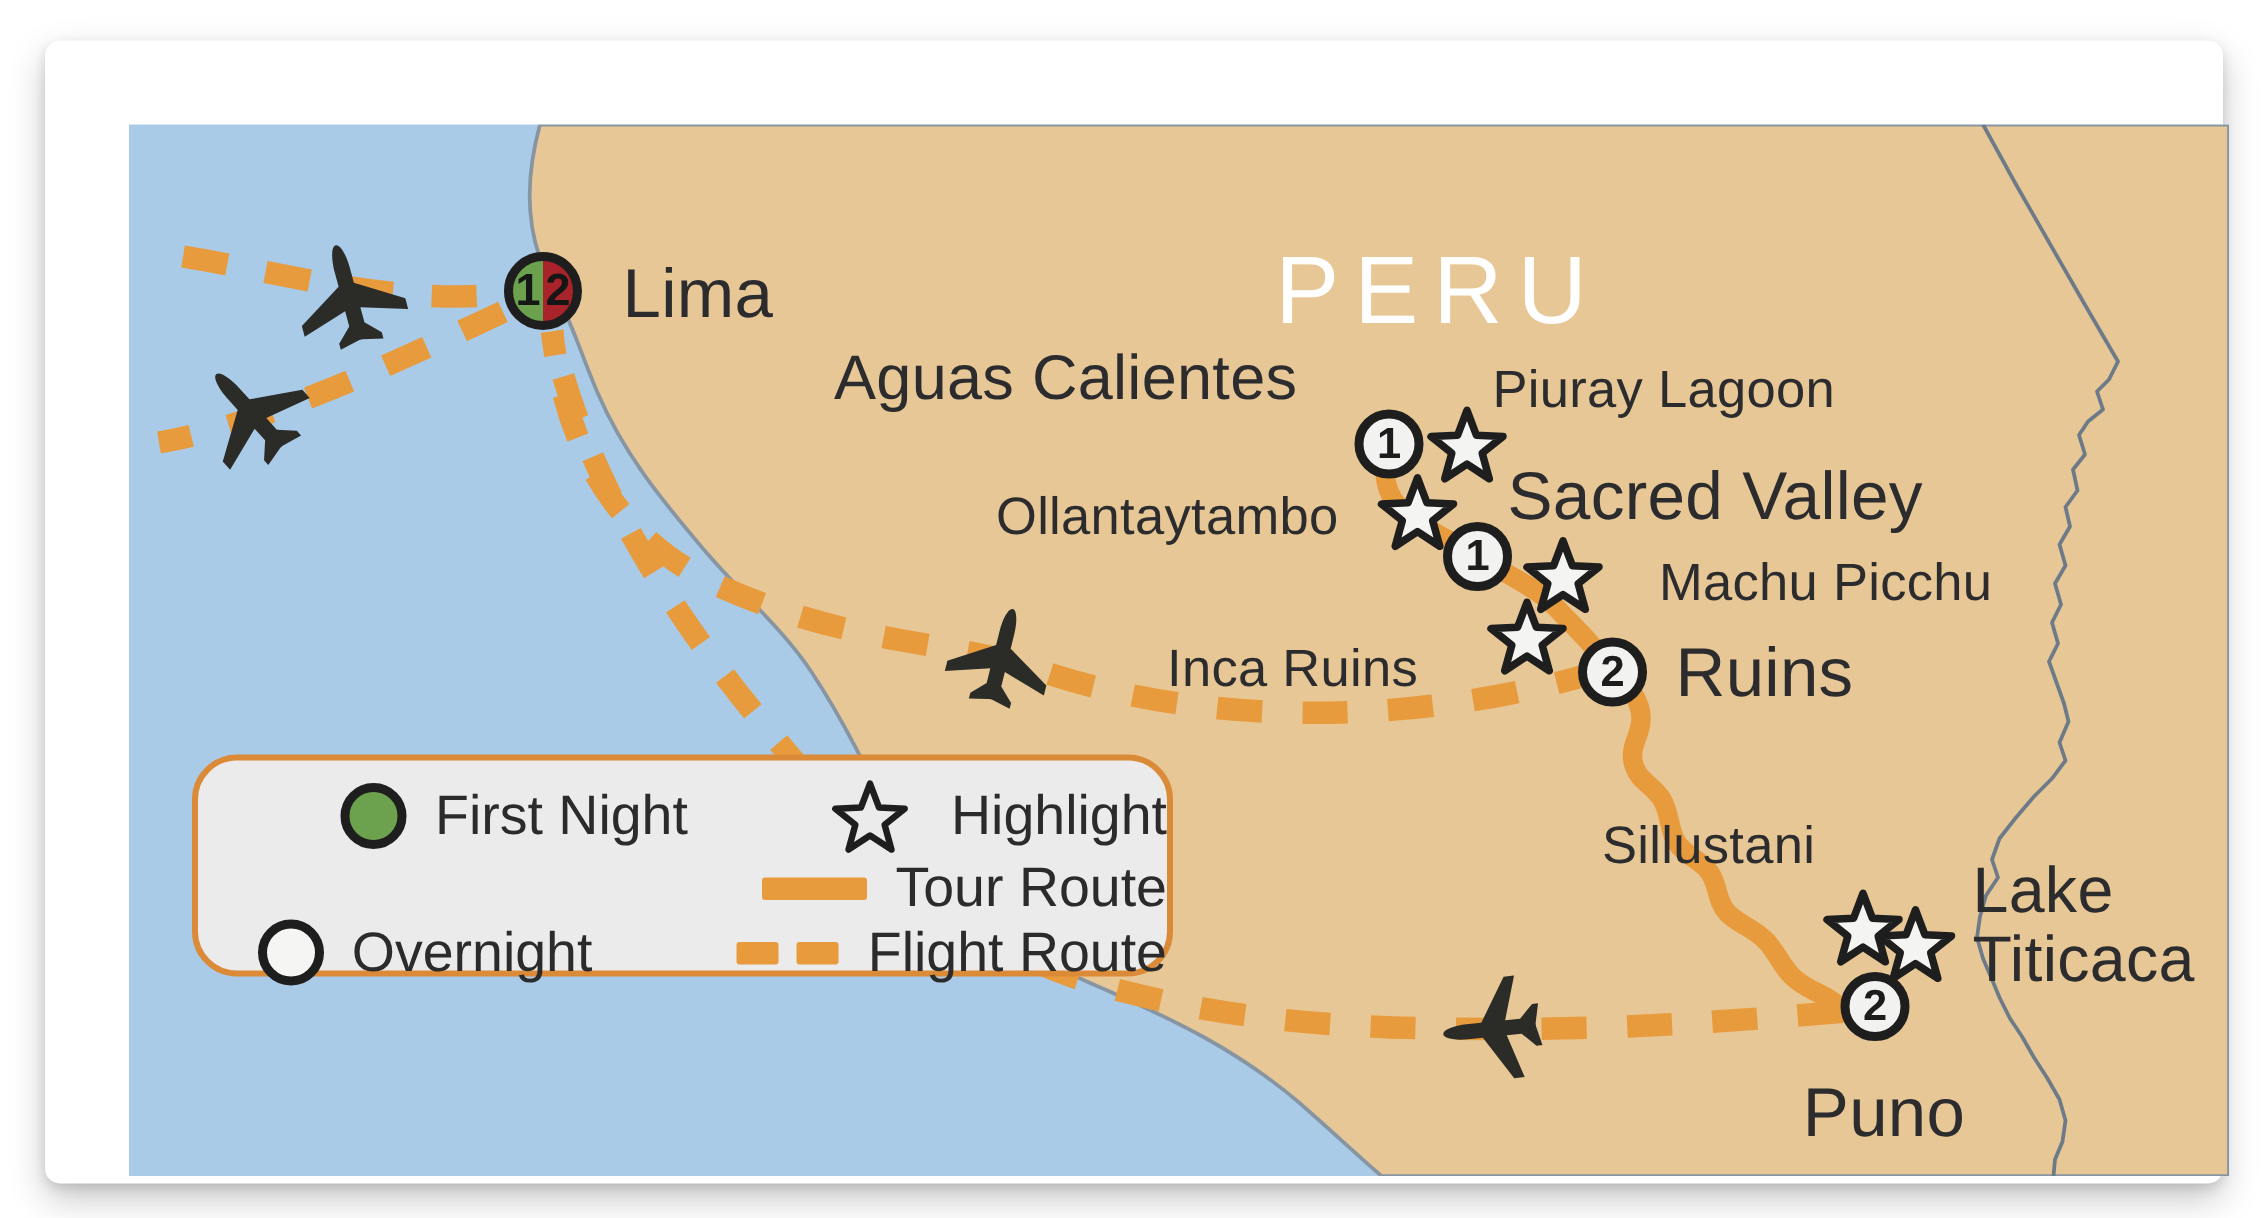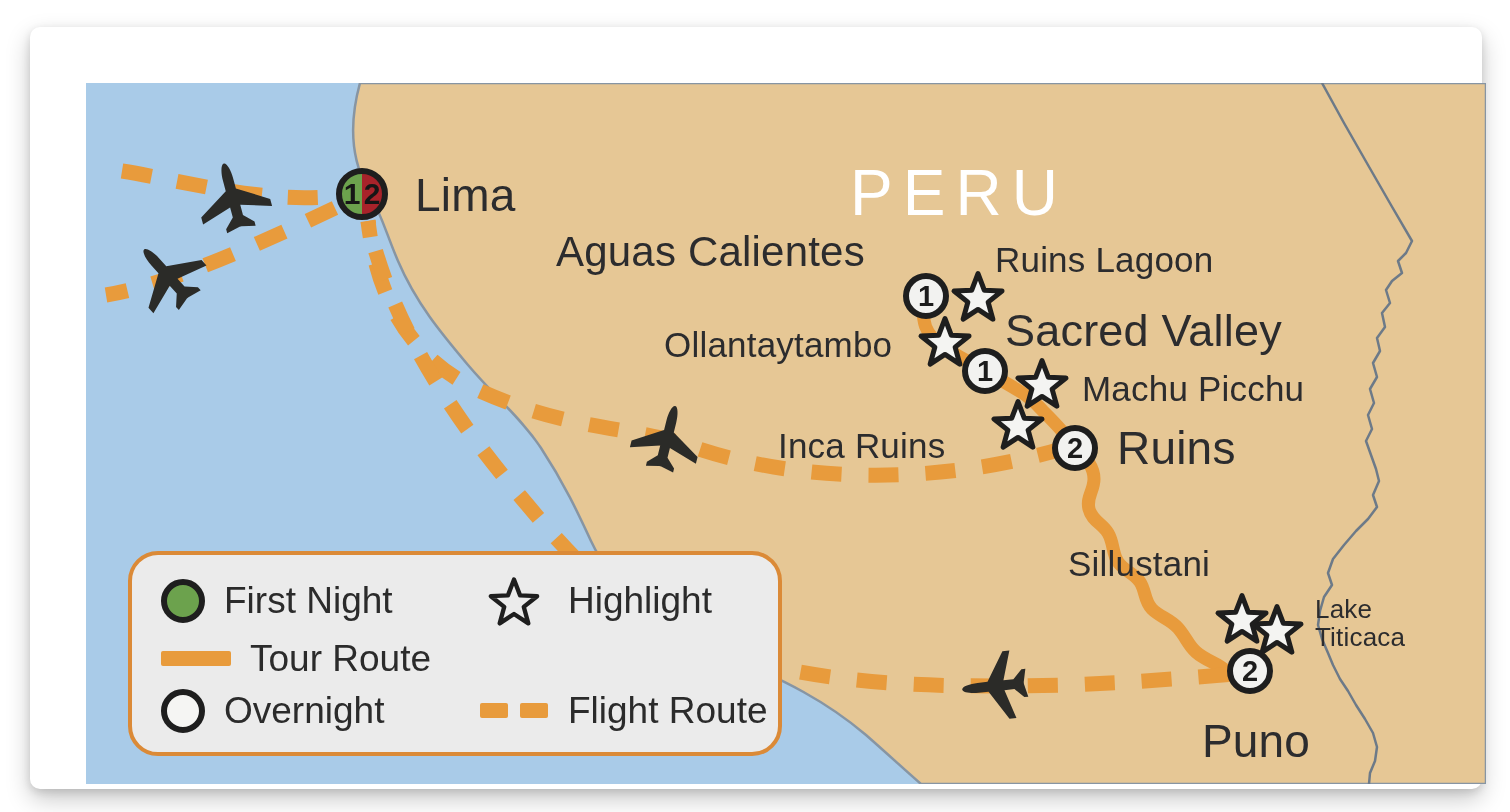--- a/index.html
+++ b/index.html
@@ -26,24 +26,24 @@
   .marker{position:absolute;width:46px;height:46px;box-sizing:border-box;
           border:6px solid #1e1e1e;border-radius:50%;background:#f2f2f0;
           transform:translate(-50%,-50%);display:flex;align-items:center;
           justify-content:center;font-weight:700;font-size:29px;color:#1c1c1c;}
   .marker.split{width:52px;height:52px;border-width:6px;padding:0;overflow:hidden;
           background:linear-gradient(90deg,#6ca24d 0 50%,#a8232a 50% 100%);}
   .marker.split .half{width:50%;height:100%;display:flex;align-items:center;
           justify-content:center;font-size:30px;font-weight:700;color:#161616;}
 
   
-  .legend{position:absolute;left:42px;top:468px;width:654px;height:205px;
+  .legend{position:absolute;left:42px;top:420px;width:654px;height:148px;
           box-sizing:border-box;background:#ebebeb;border:4px solid #db8a37;
           border-radius:30px;display:flex;flex-direction:column;
-          justify-content:space-evenly;padding:10px 0 10px 22px;}
+          justify-content:space-evenly;padding:10px 0 10px 22px;align-items:flex-end;}
   .lg-row{display:flex;align-items:center;}
   .lg-col1{display:flex;align-items:center;flex:0 0 318px;}
   .lg-col2{display:flex;align-items:center;}
   .lg-icon{width:58px;display:flex;justify-content:center;align-items:center;flex:0 0 58px;}
   .lg-icon2{width:84px;display:flex;justify-content:center;align-items:center;flex:0 0 84px;}
   .lg-label{font-size:37px;font-weight:500;color:#2b2b2b;margin-left:12px;white-space:nowrap;}
   .lg-circle{width:44px;height:44px;box-sizing:border-box;border:6px solid #1e1e1e;
              border-radius:50%;}
   .lg-bar{width:70px;height:15px;background:#e89b3c;border-radius:2px;}
   .lg-dashes{display:flex;gap:12px;}
@@ -133,28 +133,28 @@
       </div>
       <div class="marker" style="left:989px;top:365px;">
         <span>2</span>
       </div>
       <div class="marker" style="left:1164px;top:588px;">
         <span>2</span>
       </div>
 
       <div class="lbl big" style="left:329px;top:88px;font-size:46px;">Lima</div>
       <div class="lbl" style="left:470px;top:146px;font-size:42px;">Aguas Calientes</div>
-      <div class="lbl" style="left:909px;top:158px;font-size:35px;">Ruins Lagoon</div>
+      <div class="lbl" style="left:909px;top:158px;font-size:35px;">Piuray Lagoon</div>
       <div class="lbl" style="left:578px;top:243px;font-size:35px;">Ollantaytambo</div>
       <div class="lbl big" style="left:919px;top:224px;font-size:45px;">Sacred Valley</div>
-      <div class="lbl" style="left:996px;top:287px;font-size:35px;">Machu Picchu</div>
+      <div class="lbl" style="left:1020px;top:287px;font-size:35px;">Machu Picchu</div>
       <div class="lbl" style="left:692px;top:332px;font-size:35px;margin-top:12px;">Inca Ruins</div>
       <div class="lbl big" style="left:1031px;top:341px;font-size:46px;">Ruins</div>
       <div class="lbl" style="left:982px;top:462px;font-size:35px;">Sillustani</div>
-      <div class="lbl" style="left:1229px;top:512px;font-size:26px;">
+      <div class="lbl" style="left:1229px;top:488px;font-size:43px;">
         <span style="display:block;">Lake</span>
         <span style="display:block;">Titicaca</span>
       </div>
       <div class="lbl big" style="left:1114px;top:610px;font-size:46px;width:112px;text-align:center;margin-top:24px;">Puno</div>
 
       <div class="legend">
         <div class="lg-row">
           <div class="lg-col1">
             <span class="lg-icon">
                 <span class="lg-circle" style="background:#6ca24d;"></span>

